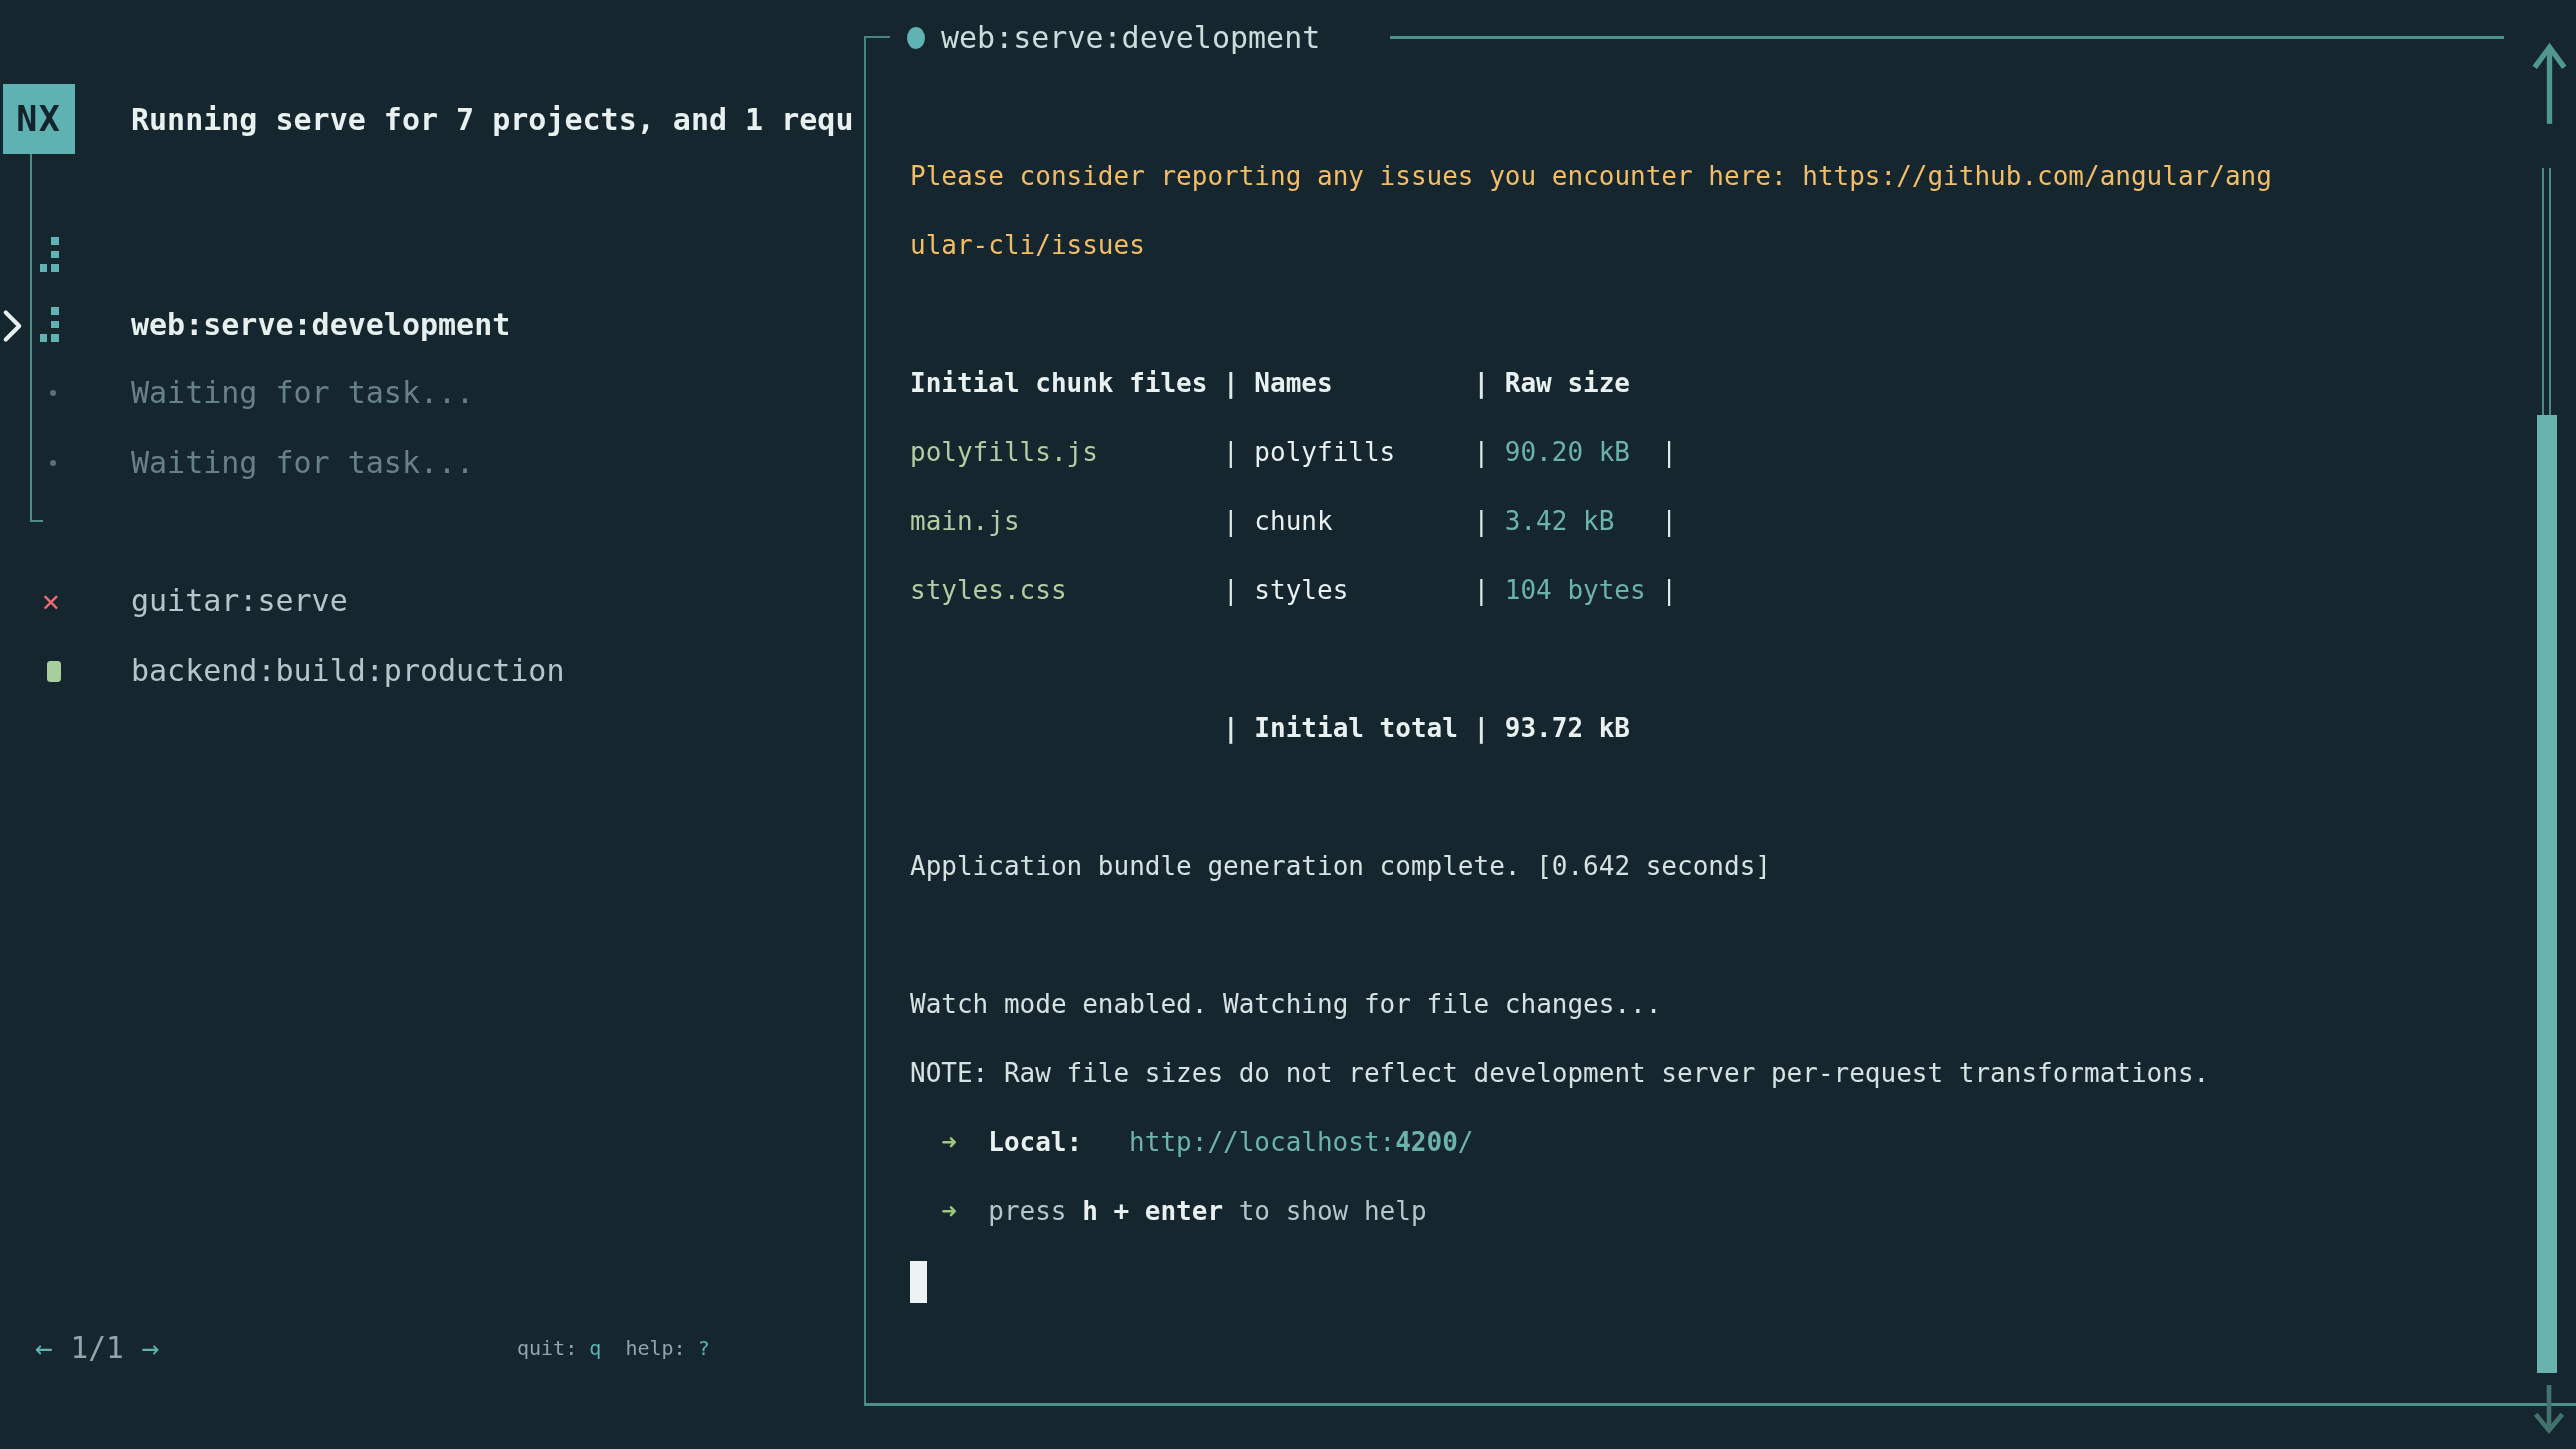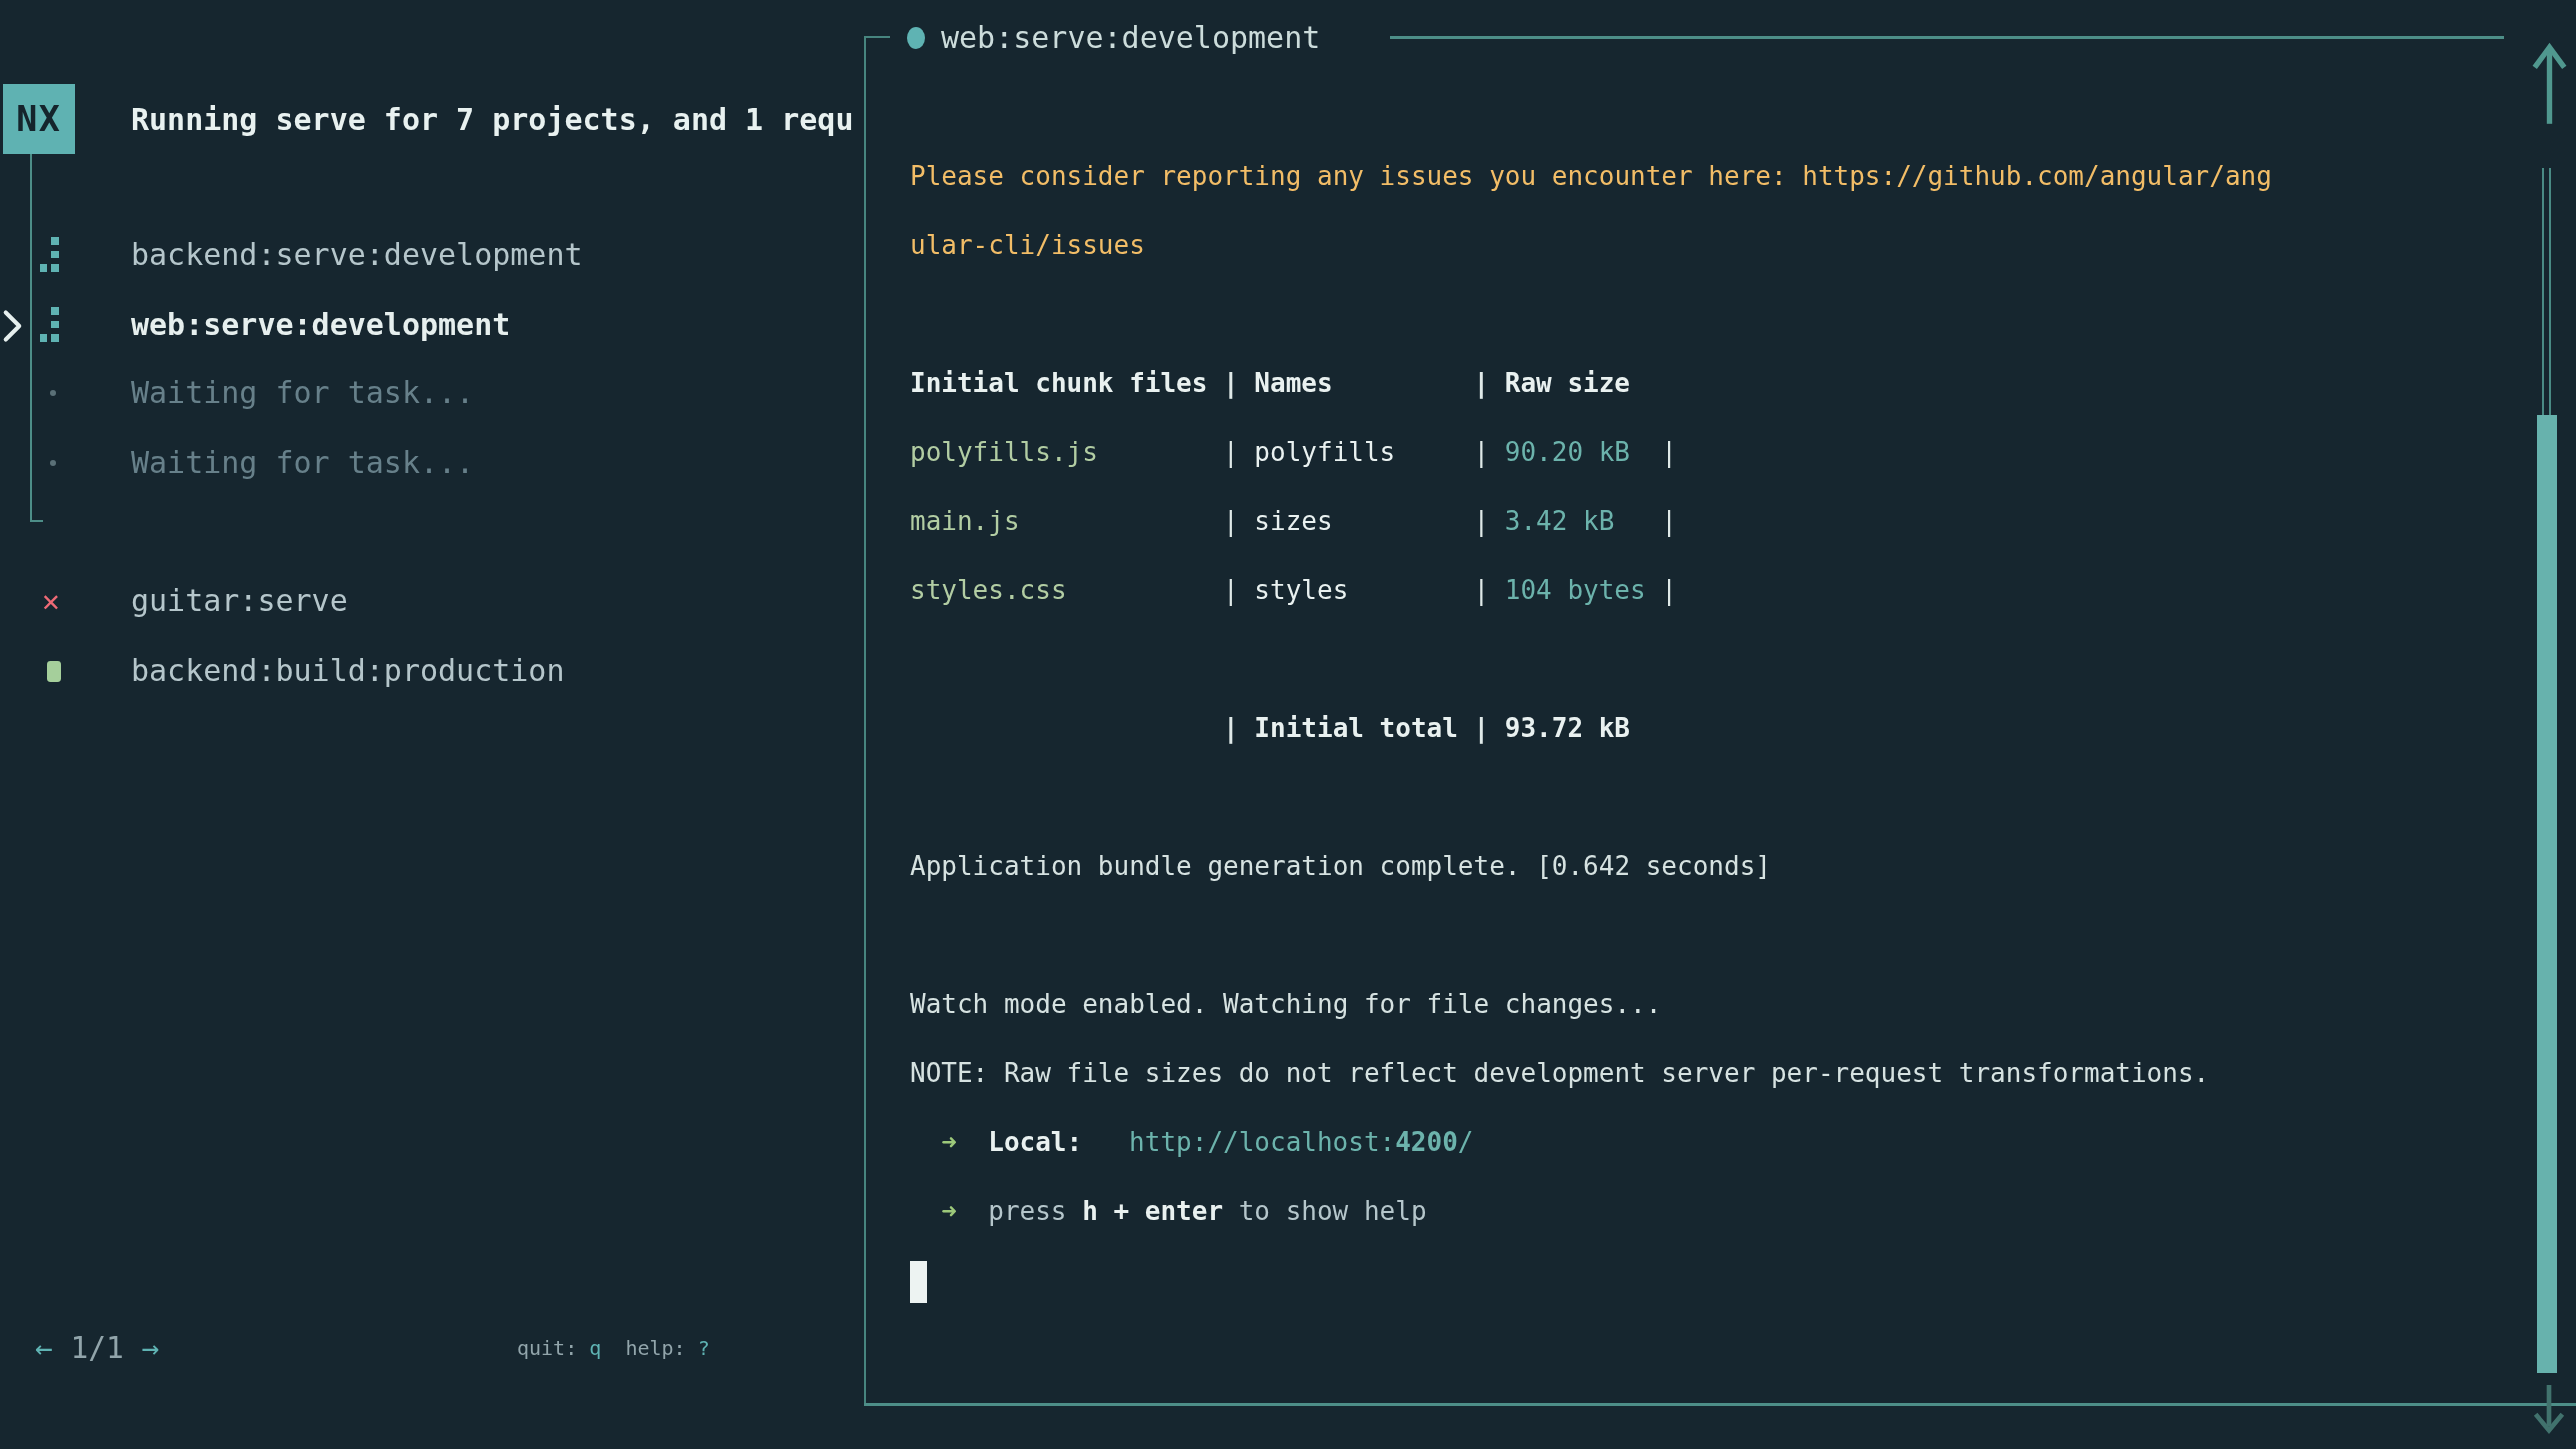--- a/index.html
+++ b/index.html
@@ -109,21 +109,20 @@
       </svg>
     </div>
 
     <div class="task-row" style="top:212px">
       <span class="spinner">
           <i class="d1"></i>
           <i class="d2"></i>
           <i class="d3"></i>
           <i class="d4"></i>
         </span>
-      <span class="task-label">backend:serve:development</span>
     </div>
 
     <div class="task-row" style="top:282px">
       <span class="spinner">
           <i class="d1"></i>
           <i class="d2"></i>
           <i class="d3"></i>
           <i class="d4"></i>
         </span>
       <span class="task-label selected">web:serve:development</span>
@@ -163,21 +162,21 @@
 
   <section class="content">
     <div class="line orange">Please consider reporting any issues you encounter here: https://github.com/angular/ang</div>
     <div class="line orange">ular-cli/issues</div>
     <div class="line"></div>
 
     <div class="line"><span class="colA bold white">Initial chunk files</span><span class="pipe sep1 bold">|</span><span class="colB bold white">Names</span><span class="pipe sep2 bold">|</span><span class="colC bold white">Raw size</span></div>
 
     <div class="line"><span class="colA file">polyfills.js</span><span class="pipe sep1">|</span><span class="colB white">polyfills</span><span class="pipe sep2">|</span><span class="colC size">90.20 kB</span><span class="pipe tail">|</span></div>
 
-    <div class="line"><span class="colA file">main.js</span><span class="pipe sep1">|</span><span class="colB white">sizes</span><span class="pipe sep2">|</span><span class="colC size">3.42 kB</span><span class="pipe tail">|</span></div>
+    <div class="line"><span class="colA file">main.js</span><span class="pipe sep1">|</span><span class="colB white">chunk</span><span class="pipe sep2">|</span><span class="colC size">3.42 kB</span><span class="pipe tail">|</span></div>
 
     <div class="line"><span class="colA file">styles.css</span><span class="pipe sep1">|</span><span class="colB white">styles</span><span class="pipe sep2">|</span><span class="colC size">104 bytes</span><span class="pipe tail">|</span></div>
 
     <div class="line"></div>
 
     <div class="line"><span class="colA"></span><span class="pipe sep1 bold">|</span><span class="colB bold white">Initial total</span><span class="pipe sep2 bold">|</span><span class="colC bold white">93.72 kB</span></div>
 
     <div class="line"></div>
     <div class="line">Application bundle generation complete. [0.642 seconds]</div>
     <div class="line"></div>

